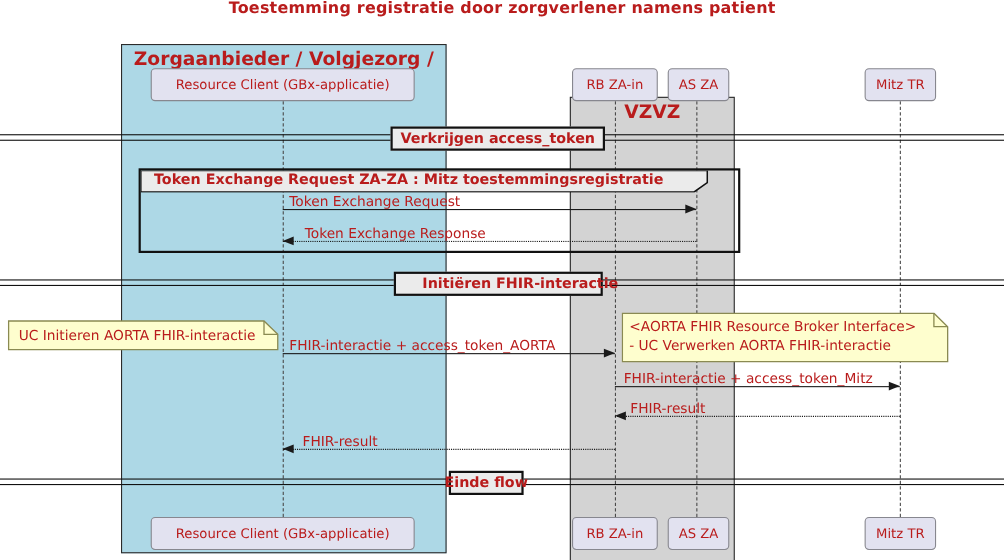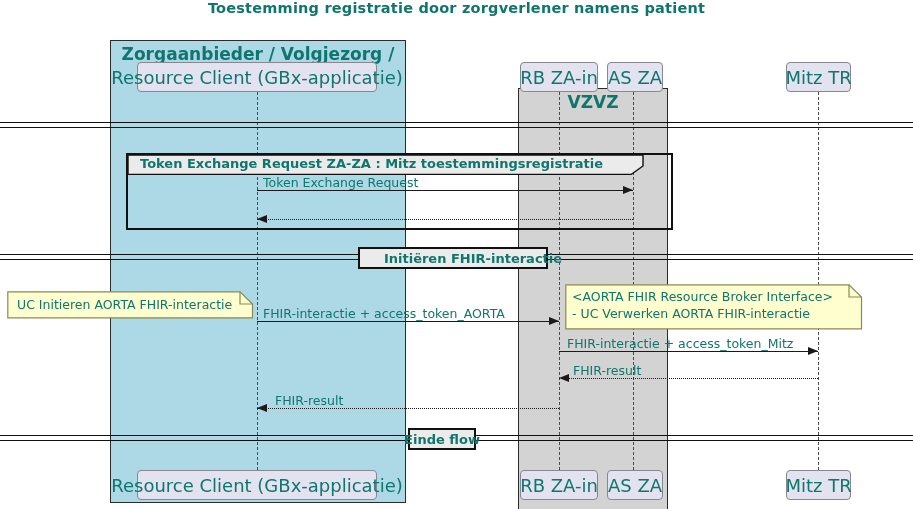--- a/index.html
+++ b/index.html
@@ -1,40 +1,40 @@
 <!DOCTYPE html>
 <html><head>
 <meta charset="utf-8">
 <style>
   html,body { margin:0; padding:0; background:#fff; }
   #canvas {
     position:relative; width:913px; height:509px;
     font-family:"DejaVu Sans","Liberation Sans",sans-serif;
-    color:#0f766e; overflow:hidden; background:#fff;
+    color:#b91c1c; overflow:hidden; background:#fff;
   }
   .abs { position:absolute; }
   .title {
     left:0; top:10; width:913px; text-align:center;
     font-size:14.5px; font-weight:bold; letter-spacing:0.2px;
   }
   .container-box { border:1.6px solid #2b2b2b; box-sizing:border-box; }
   .container-title {
     width:100%; text-align:center; font-size:17px; font-weight:bold;
     padding-top:3px; box-sizing:border-box;
   }
   .c-blue  { background:#ADD8E6; }
   .c-gray  { background:#D3D3D3;margin-top:48px; }
   .c-green { background:#90EE90; }
   .lifeline {
     width:0; border-left:1.2px dashed #4a4a4a;
   }
   .pbox {
     background:#E2E2F0; border:1.2px solid #87878f; border-radius:4px;
     display:flex; align-items:center; justify-content:center;
-    font-size:18px; box-sizing:border-box; white-space:nowrap;
+    font-size:12px; box-sizing:border-box; white-space:nowrap;
   }
   .divider-lines {
     left:0; width:913px; height:4px; box-sizing:content-box;
     border-top:1.6px solid #111; border-bottom:1.6px solid #111;
   }
   .divider-label {
     background:#EBEBEB; border:2px solid #111; box-sizing:border-box;
     display:flex; align-items:center; justify-content:center;
     font-size:13px; font-weight:bold; white-space:nowrap;
   }
@@ -63,31 +63,33 @@
   <div class="abs container-box c-gray" style="left:518px; top:40px; width:150px; height:463px;">
     <div class="container-title">VZVZ</div>
   </div>
 
   <div class="abs lifeline" style="left:257px; top:92px; height:378px;"></div>
   <div class="abs lifeline" style="left:559px; top:92px; height:378px;"></div>
   <div class="abs lifeline" style="left:633px; top:92px; height:378px;"></div>
   <div class="abs lifeline" style="left:818px; top:92px; height:378px;"></div>
 
   <div class="abs divider-lines" style="top:122px;"></div>
+  <div class="abs divider-label" style="left:355px; top:115px; width:195px; height:22px;">Verkrijgen access_token</div>
 
   <div class="abs group-frame" style="left:126px; top:153px; width:547px; height:77px;"></div>
   <svg class="abs" style="left:128px; top:155px;" width="516" height="20">
     <path d="M0,0 H515 V11 L503,19.5 H0 Z" fill="#EBEBEB" stroke="#111" stroke-width="1.4"></path>
   </svg>
   <div class="abs group-header-label" style="left:140px; top:156px;">Token Exchange Request ZA-ZA : Mitz toestemmingsregistratie</div>
 
   <div class="abs msg-label" style="left:263px; top:175px;">Token Exchange Request</div>
   <div class="abs msg-line" style="left:257px; top:190px; width:376px;"></div>
   <div class="abs arr right" style="left:623px; top:186px;"></div>
 
+  <div class="abs msg-label" style="left:277px; top:204px;">Token Exchange Response</div>
   <div class="abs msg-line dotted" style="left:257px; top:219px; width:376px;"></div>
   <div class="abs arr left" style="left:257px; top:215px;"></div>
 
   <div class="abs divider-lines" style="top:254px;"></div>
   <div class="abs divider-label" style="left:358px; top:247px; width:190px; height:22px;padding-left:40px;">Initiëren FHIR-interactie</div>
 
   <svg class="abs" style="left:7px; top:291px;" width="247" height="28">
     <path d="M0.8,0.8 H233 L245.5,13 V26.8 H0.8 Z" fill="#FEFECE" stroke="#8a8a52" stroke-width="1.2"></path>
     <path d="M233,0.8 V13 H245.5" fill="none" stroke="#8a8a52" stroke-width="1.2"></path>
   </svg>

